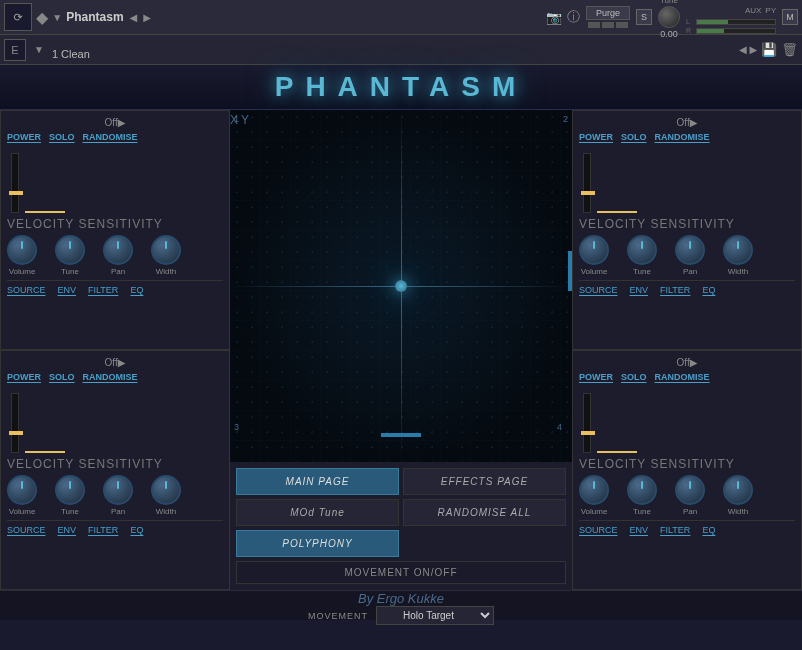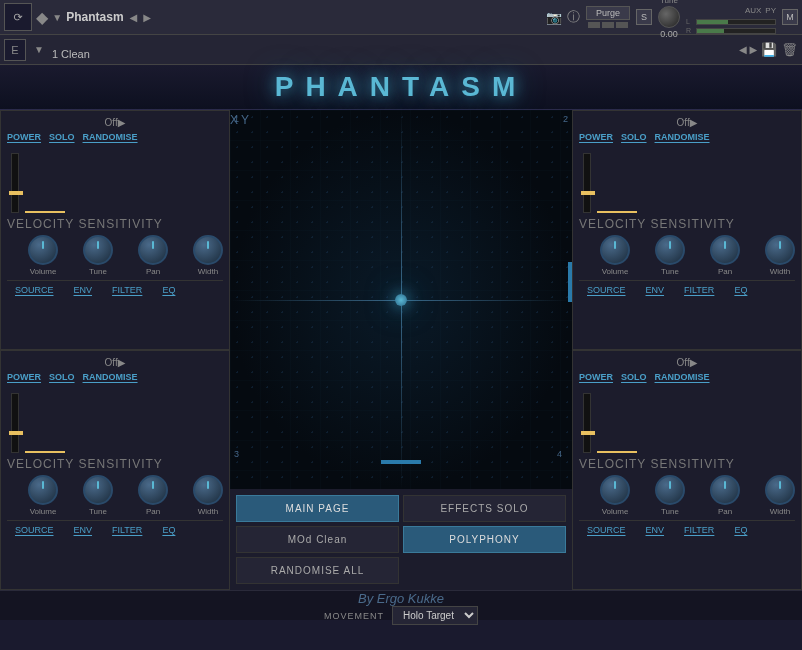--- a/index.html
+++ b/index.html
@@ -332,24 +332,23 @@
       margin-top: 2px;
     }
     .velocity-label {
       color: #777;
       font-size: 12px;
       margin-bottom: 4px;
       letter-spacing: 1px;
     }
     .knobs-row {
       display: flex;
-      gap: 25px;
+      gap: 18px;
       align-items: center;
       margin-bottom: 4px;
-      justify-content: flex-end;
     }
     .knob-group {
       display: flex;
       flex-direction: column;
       align-items: center;
       gap: 2px;
     }
     .knob {
       width: 30px;
       height: 30px;
@@ -380,21 +379,20 @@
       gap: 12px;
       border-top: 1px solid #333;
       padding-top: 4px;
     }
     .sub-tab {
       color: #4a9fc8;
       font-size: 9px;
       cursor: pointer;
       text-decoration: underline;
       text-underline-offset: 2px;
-      margin-left: 8px;
     }
 
     
     .xy-pad {
       flex: 1;
       background: radial-gradient(ellipse at 50% 50%, #0a1a28 0%, #050a10 70%);
       position: relative;
       overflow: hidden;
     }
     .xy-grid {
@@ -473,20 +471,21 @@
     }
     .nav-btn {
       background: #252535;
       border: 1px solid #333;
       color: #aaa;
       font-size: 10px;
       padding: 7px 4px;
       text-align: center;
       cursor: pointer;
       letter-spacing: 1px;
+      font-style: italic;
     }
     .nav-btn.active {
       background: #2a5a7a;
       border-color: #3a7a9a;
       color: #ddd;
     }
     .nav-btn-wide {
       grid-column: span 1;
     }
     .movement-btn {
@@ -525,21 +524,21 @@
     .animation-label {
       color: #888;
       font-size: 9px;
       letter-spacing: 1px;
     }
     .animation-select {
       background: #252535;
       border: 1px solid #444;
       color: #ccc;
       font-size: 10px;
-      padding: 2px 6px;
+      padding: 2px 22px;
       cursor: pointer;
     }
   </style>
 </head>
 <body>
 
 <div class="top-bar">
   <div class="top-bar-logo">
     <span>⟳</span>
   </div>
@@ -729,24 +728,25 @@
         </div>
         <span class="xy-corner corner-1">1</span>
         <span class="xy-corner corner-2">2</span>
         <span class="xy-corner corner-3">3</span>
         <span class="xy-corner corner-4">4</span>
         <span class="corner-xy">X Y</span>
       </div>
 
       <div class="bottom-buttons">
         <button class="nav-btn active nav-btn-wide">MAIN PAGE</button>
-        <button class="nav-btn nav-btn-wide">EFFECTS SOLO</button>
-        <button class="nav-btn nav-btn-wide">MOd Clean</button>
+        <button class="nav-btn nav-btn-wide">EFFECTS PAGE</button>
+        <button class="nav-btn nav-btn-wide">MOd Tune</button>
+        <button class="nav-btn nav-btn-wide">RANDOMISE ALL</button>
         <button class="nav-btn active nav-btn-wide">POLYPHONY</button>
-        <button class="nav-btn nav-btn-wide">RANDOMISE ALL</button>
+        <button class="movement-btn">MOVEMENT ON/OFF</button>
       </div>
     </div>
 
     <div class="right-panels">
 
       <div class="source-panel" style="border-bottom:1px solid #333;">
         <div class="panel-header">
           <span class="panel-status">Off</span>
           <span class="panel-arrow">▶</span>
         </div>

